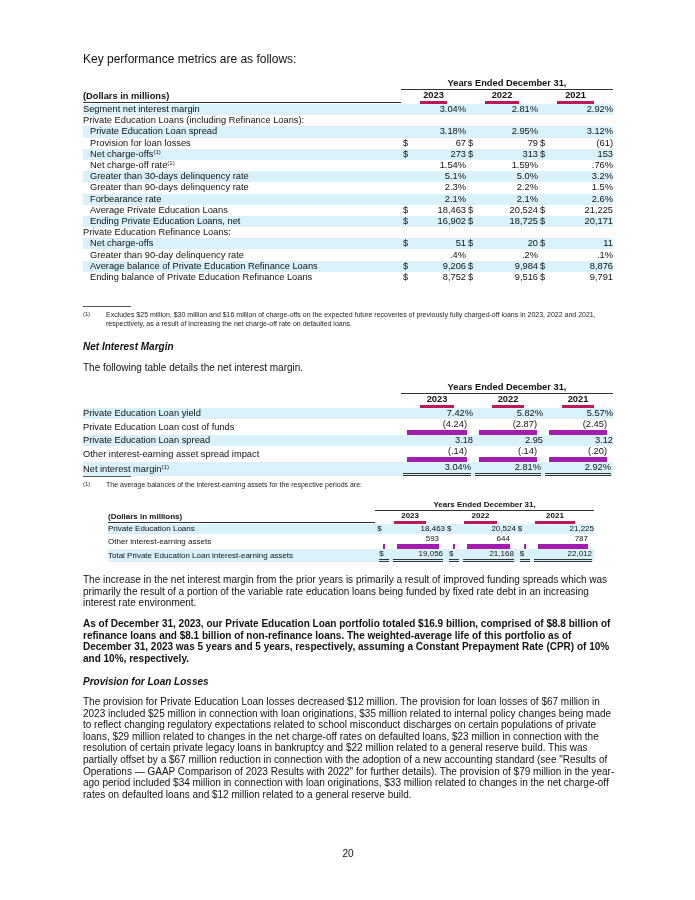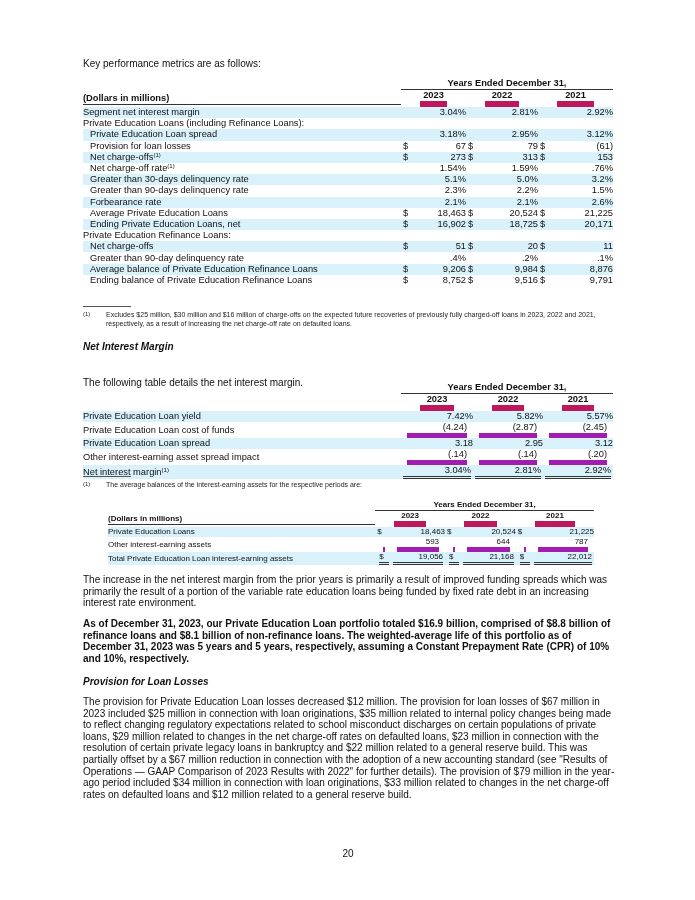--- a/index.html
+++ b/index.html
@@ -2,29 +2,29 @@
 <html><head>
 <meta charset="utf-8">
 <style>
   html, body { margin: 0; padding: 0; background: #ffffff; }
   body {
     width: 695px; height: 900px; position: relative; overflow: hidden;
     font-family: "Liberation Sans", sans-serif; color: #111; font-size: 10px;
   }
   .page { position: absolute; left: 83px; top: 0; width: 530px; }
   p { margin: 0; }
-  .intro { position: absolute; top: 58px; left: 0; font-size: 10px; }
+  .intro { position: absolute; top: 52px; left: 0; font-size: 12px; }
   table { border-collapse: collapse; font-size: 9.3px; }
   td { padding: 0; height: 11.2px; line-height: 11px; white-space: nowrap; }
   .kpi { position: absolute; top: 78px; left: 0; width: 530px; }
   .shade td { background: #d9f1fa; }
   .hdr-group { text-align: center; font-weight: bold; }
   .hdr-group span { display: inline-block; border-bottom: 1px solid #333; width: 100%; }
   .yr { text-align: center; font-weight: bold; }
-  .yr span { display: block; border-bottom: 6px solid #be185d; margin: 0 19px; }
+  .yr span { display: block; border-bottom: 3px solid #be185d; margin: 0 19px; }
   .lbl-hdr { font-weight: bold; }
   .lbl-hdr span { display: block; border-bottom: 1px solid #333; }
   .ind { padding-left: 7px; }
   .num { text-align: right; }
   .dol { text-align: left; padding-left: 2px; }
   sup { font-size: 6px; vertical-align: top; line-height: 6px; }
   .fn-rule { position: absolute; width: 48px; border-top: 1px solid #555; }
   .fn { position: absolute; left: 0; font-size: 7px; line-height: 9px; color: #222; }
   .fn .mark { position: absolute; left: 0; top: 0; font-size: 6px; }
   .fn .txt { position: absolute; left: 23px; top: 0; width: 505px; }
@@ -222,21 +222,21 @@
       </tbody>
   </table>
 
   <div class="fn-rule" style="top:306px;"></div>
   <div class="fn" style="top:310px;">
     <span class="mark">(1)</span>
     <span class="txt">Excludes $25 million, $30 million and $16 million of charge-offs on the expected future recoveries of previously fully charged-off loans in 2023, 2022 and 2021, respectively, as a result of increasing the net charge-off rate on defaulted loans.</span>
   </div>
 
   <h3 style="top:341px;">Net Interest Margin</h3>
-  <p class="body-p" style="top:377px;">The following table details the net interest margin.</p>
+  <p class="body-p" style="top:362px;">The following table details the net interest margin.</p>
 
   <table class="nim">
     <colgroup>
       <col style="width:318px">
         <col style="width:72px">
         <col style="width:70px">
         <col style="width:70px">
     </colgroup>
     <tbody>
         <tr>

